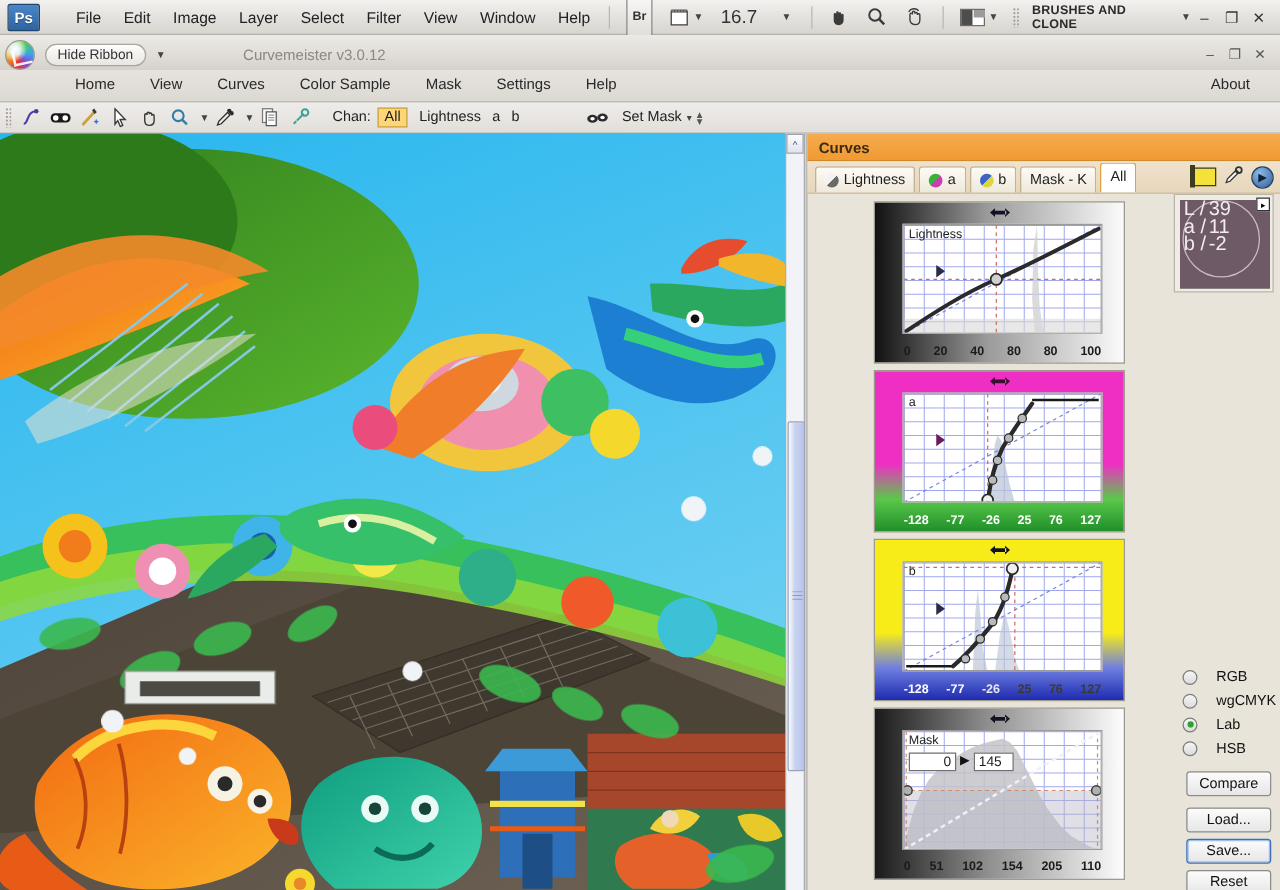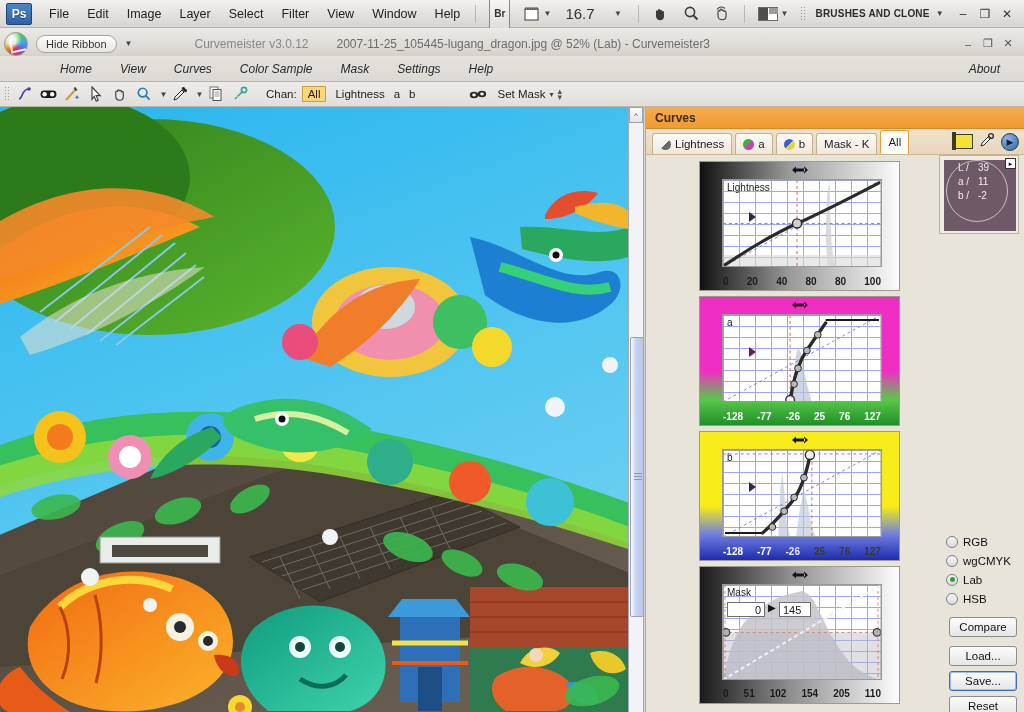--- a/index.html
+++ b/index.html
@@ -13,21 +13,21 @@
   }
 
   
   #ps-menubar{
     position:absolute; left:0; top:0; width:1024px; height:28px;
     background:linear-gradient(#f2f1ef,#e3e1dd 55%,#d8d5d0);
     border-bottom:1px solid #b4b0aa;
     display:flex; align-items:center;
   }
   .ps-logo{
-    width:26px;height:22px;margin-left:6px;margin-right:8px;
+    width:26px;height:22px;margin-left:6px;margin-right:20px;
     background:linear-gradient(#4a86c8,#2f63a0);
     border:1px solid #20456f; border-radius:2px;
     color:#fff;font-weight:bold;font-size:12px;
     display:flex;align-items:center;justify-content:center;
     text-shadow:0 1px 0 #1b3a5e;
   }
   .ps-menu-item{ padding:4px 9px; font-size:12.5px; color:#222; cursor:default;}
   .ps-sep{ width:1px;height:18px;background:#bbb7b1;margin:0 6px;}
   .ps-tool-btn{
     min-width:22px;height:20px;margin:0 4px;padding:0 3px;
@@ -75,21 +75,21 @@
   }
   .cm-ver{ color:#8a8784; font-size:12px;}
   .cm-doc{ color:#6f6c68; font-size:12px;}
   .cm-winbtn{width:20px;height:20px;display:flex;align-items:center;justify-content:center;font-size:11px;color:#555;}
 
   
   #cm-ribbon{
     position:absolute;left:0;top:56px;width:1024px;height:26px;
     background:linear-gradient(#e6e3de,#dcd8d2);
     border-bottom:1px solid #b7b3ad;
-    display:flex;align-items:center;font-style:italic;
+    display:flex;align-items:flex-start;
   }
   .cm-menu{padding:4px 14px;font-size:12px;color:#2a2a2a;}
 
   
   #cm-toolbar{
     position:absolute;left:0;top:82px;width:1024px;height:25px;
     background:linear-gradient(#eeecea,#e2dfda);
     border-bottom:1px solid #b9b5af;
     display:flex;align-items:center;
   }
@@ -177,21 +177,21 @@
     background:#efece4;border:1px solid #b9b3a7;
   }
   #readout .swatch{
     position:absolute;left:4px;top:4px;width:72px;height:71px;
     background:#6d5a66;
   }
   #readout .circ{
     position:absolute;left:6px;top:4px;width:62px;height:62px;border-radius:50%;
     border:1px solid #cbbcc6;
   }
-  #readout .txt{position:absolute;left:18px;top:5px;color:#f2ecef;font-size:10px;line-height:14px;}
+  #readout .txt{position:absolute;left:7px;top:5px;color:#f2ecef;font-size:16px;line-height:14px;}
   #readout .txt span{display:inline-block;}
   #readout .lab{width:20px;}
   #readout .corner{
     position:absolute;right:2px;top:2px;width:11px;height:11px;background:#fff;
     border:1px solid #333;display:flex;align-items:center;justify-content:center;font-size:7px;color:#000;
   }
   .cc{
     position:absolute;left:53px;width:201px;height:130px;
     border:1px solid #9e9a92;background:#cfcbc3;
   }
@@ -212,21 +212,21 @@
     font-size:10px;font-weight:bold;padding:0 1px;
   }
   .handle-top{
     position:absolute;left:50%;margin-left:-9px;top:2px;width:18px;height:10px;
   }
   .ptr{position:absolute;width:0;height:0;border-left:7px solid #2a2a4a;
        border-top:5px solid transparent;border-bottom:5px solid transparent;}
 
   
   #rightcol{position:absolute;left:300px;top:425px;width:76px;}
-  .radio-row{display:flex;align-items:center;gap:5px;height:19px;}
+  .radio-row{display:flex;align-items:center;gap:15px;height:19px;}
   .radio{
     width:12px;height:12px;border-radius:50%;
     background:linear-gradient(#f6f6f6,#dcdcdc);border:1px solid #7d7d7d;
     display:flex;align-items:center;justify-content:center;
   }
   .radio.on::after{content:"";width:5px;height:5px;border-radius:50%;background:#2fa32f;}
   .radio-lbl{font-size:11.5px;color:#111;}
   .btn{
     width:68px;height:20px;margin-top:5px;margin-left:3px;
     background:linear-gradient(#fcfcfc,#e6e6e6);
@@ -310,21 +310,20 @@
   <div class="winbtn">–</div>
   <div class="winbtn">❐</div>
   <div class="winbtn" style="margin-right:6px">✕</div>
 </div>
 
 <div id="cm-titlebar">
   <div class="cm-orb"></div>
   <div class="hide-ribbon">Hide Ribbon</div>
   <span class="caret" style="margin-left:8px">▼</span>
   <div class="cm-ver" style="margin-left:62px">Curvemeister v3.0.12</div>
-  <div class="cm-doc" style="margin-left:28px">2007-11-25_105445-lugang_dragon.jpg @ 52% (Lab) - Curvemeister3</div>
   <div style="flex:1"></div>
   <div class="cm-winbtn">–</div>
   <div class="cm-winbtn">❐</div>
   <div class="cm-winbtn" style="margin-right:6px">✕</div>
 </div>
 
 <div id="cm-ribbon">
   <div style="width:46px"></div>
   <div id="cm-menus" style="display:flex">
       <div class="cm-menu">Home</div>

